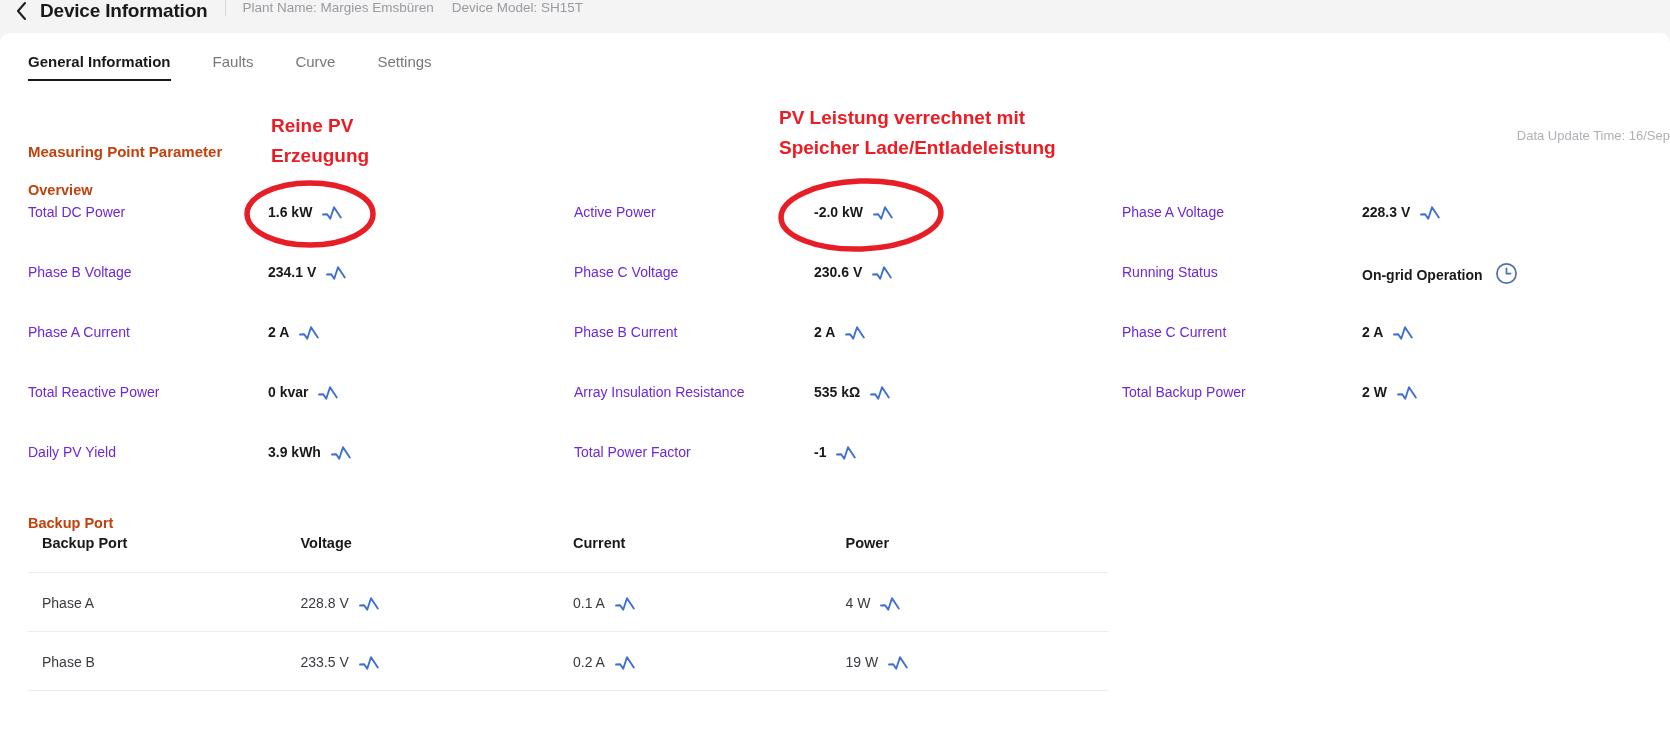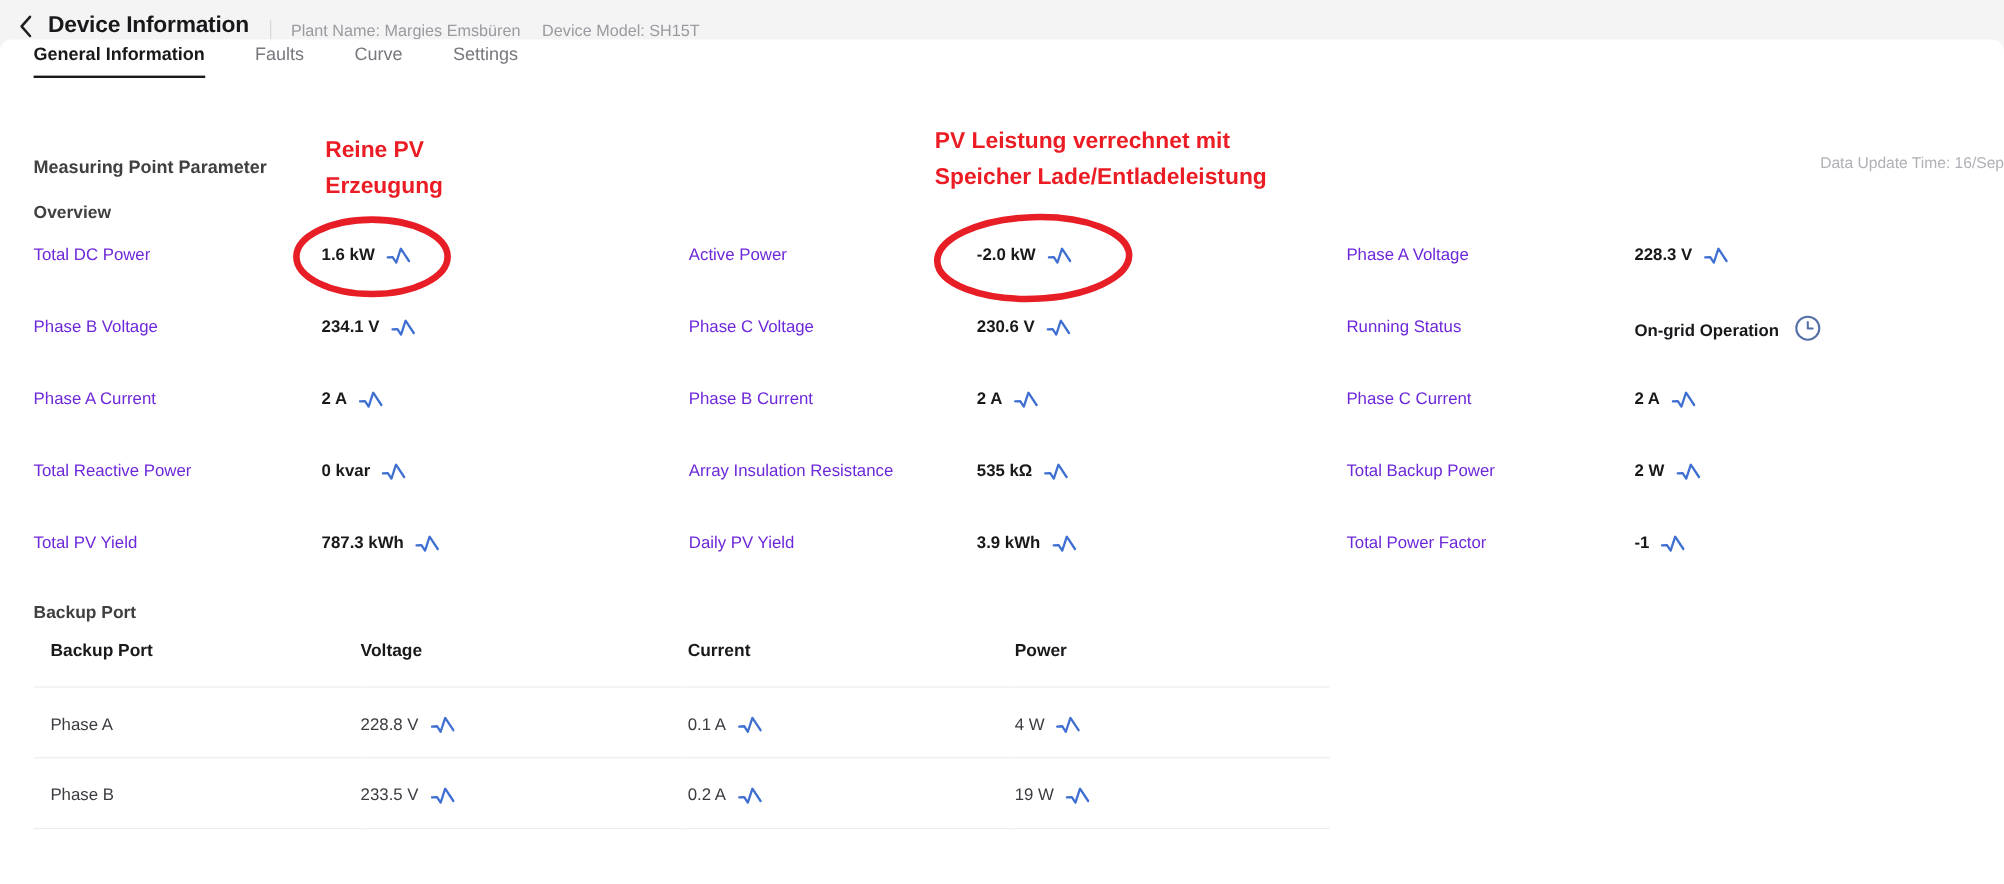--- a/index.html
+++ b/index.html
@@ -13,21 +13,21 @@
     -webkit-font-smoothing: antialiased;
   }
 
   #root { position: relative; width: 1670px; height: 737px; }
 
   
   .topbar {
     position: absolute; left: 0; top: 0;
     width: 1670px; height: 33px;
     background: #f4f4f5;
-    display: flex; align-items: flex-end;
+    display: flex; align-items: flex-start;
     padding-left: 10px;
   }
   .back-icon {
     width: 22px; height: 22px;
     display: flex; align-items: center; justify-content: center;
     color: #1f1f1f;
     cursor: pointer;
     flex: 0 0 auto;
   }
   .back-icon svg { display: block; }
@@ -69,40 +69,41 @@
     gap: 0px;
   }
   .tab {
     font-size: 15px;
     color: #77777e;
     padding: 0 26px 11px 0;
     cursor: pointer;
     position: relative;
     white-space: nowrap;
   }
-  .tab:not(:first-child) { padding-left: 16px; }
+  .tab:not(:first-child) { padding-left: 16px; margin-top: 16px; }
   .tab.active {
     color: #19191c;
     font-weight: bold;
   }
   .tab.active::after {
     content: "";
     position: absolute;
     left: 0; right: 26px; bottom: 0;
     height: 2.5px;
     background: #19191c;
   }
 
   
   .sec-title {
     position: absolute;
     font-size: 15px;
     font-weight: bold;
-    color: #404040;
-    white-space: nowrap;
+    color: #c2410c;
+    white-space: nowrap;
+    margin-top: 12px;
   }
   #mp-param { left: 28px; top: 131px; }
   #overview  { left: 28px; top: 170px; font-size: 14.5px; }
   #backup-title { left: 28px; top: 503px; font-size: 14.5px; }
 
   .update-time {
     position: absolute;
     right: 0px; top: 128px;
     font-size: 13px;
     color: #b0b0b6;
@@ -357,31 +358,20 @@
             <svg class="trend" width="20" height="14" viewBox="0 0 20 14" fill="none">
               <path d="M1 8.5 L5.2 8.2 L8.2 12.8 L12 1.2 L18.8 11.5" stroke="#3f6fd1" stroke-width="1.9" stroke-linecap="round" stroke-linejoin="round"></path>
             </svg>
           </span>
         </div>
       </div>
       <div class="ov-cell">
         <div class="ov-label">Total Backup Power</div>
         <div style="display: flex; align-items: center;">
           <span class="ov-value">2 W</span>
-          <span class="ov-icon">
-            <svg class="trend" width="20" height="14" viewBox="0 0 20 14" fill="none">
-              <path d="M1 8.5 L5.2 8.2 L8.2 12.8 L12 1.2 L18.8 11.5" stroke="#3f6fd1" stroke-width="1.9" stroke-linecap="round" stroke-linejoin="round"></path>
-            </svg>
-          </span>
-        </div>
-      </div>
-      <div class="ov-cell">
-        <div class="ov-label">Total PV Yield</div>
-        <div style="display: flex; align-items: center;">
-          <span class="ov-value">787.3 kWh</span>
           <span class="ov-icon">
             <svg class="trend" width="20" height="14" viewBox="0 0 20 14" fill="none">
               <path d="M1 8.5 L5.2 8.2 L8.2 12.8 L12 1.2 L18.8 11.5" stroke="#3f6fd1" stroke-width="1.9" stroke-linecap="round" stroke-linejoin="round"></path>
             </svg>
           </span>
         </div>
       </div>
       <div class="ov-cell">
         <div class="ov-label">Daily PV Yield</div>
         <div style="display: flex; align-items: center;">

